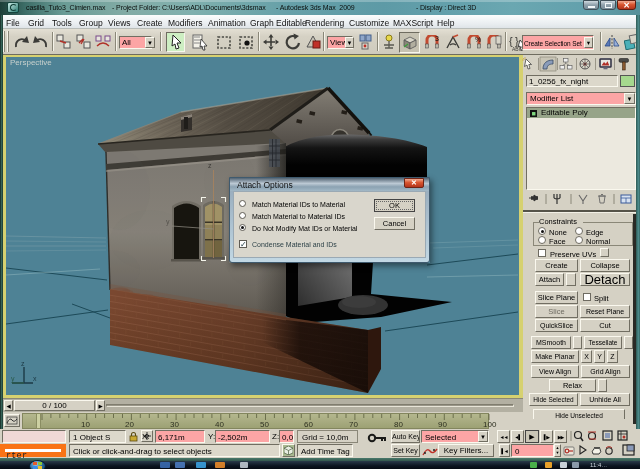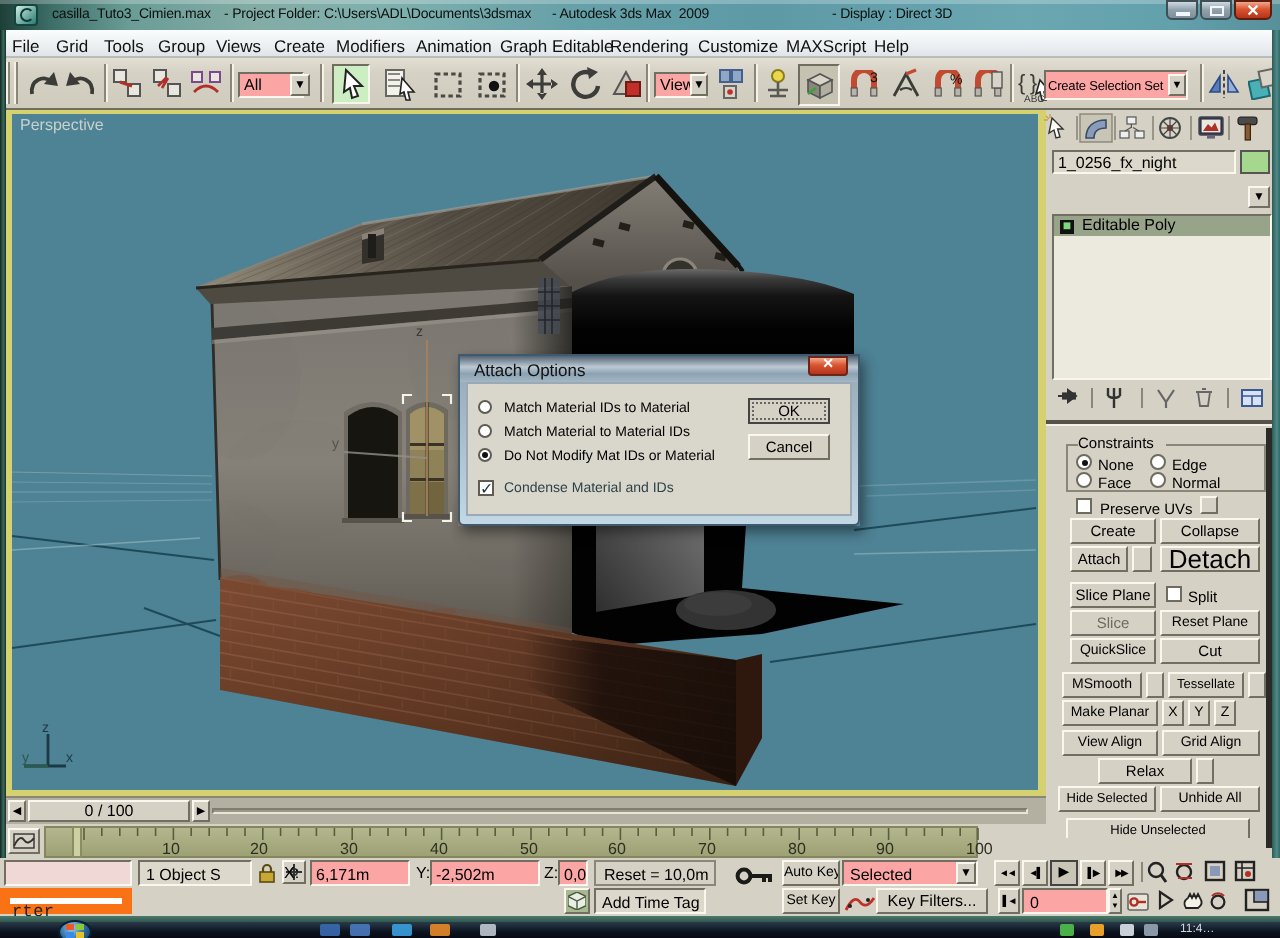--- a/index.html
+++ b/index.html
@@ -460,20 +460,21 @@
       <path d="M66 3 v10 M61 8 h10 M62.5 4.5 l7 7 M69.5 4.5 l-7 7" stroke="#444" stroke-width="0.6"></path>
       <rect x="80.5" y="2.5" width="12" height="9" rx="1" fill="#334" stroke="#445" stroke-width="0.7"></rect>
       <rect x="81.8" y="3.8" width="9.4" height="6.4" fill="#e8e8e2"></rect>
       <path d="M82.5 9.5 l2.5-3.5 1.8 1.8 1.7-2.6 1.8 4.3 Z" fill="#b03028"></path>
       <rect x="84.5" y="11.5" width="4" height="1.8" fill="#667"></rect>
       <rect x="100" y="2.5" width="9.5" height="3.8" rx="1.4" fill="#4a4a48" stroke="#222" stroke-width="0.6"></rect>
       <rect x="103.6" y="6" width="2.6" height="8" fill="#8a5a30" stroke="#3a2410" stroke-width="0.6"></rect>
     </svg>
 <div style="left:526px;top:75px;width:92px;height:12px;font-size:8px;padding:1px 0 0 2px;background:#dcd8cb;border:1px solid;border-color:#716e62 #faf8ee #faf8ee #716e62;color:#000">1_0256_fx_night</div>
 <div style="left:620px;top:75px;width:15px;height:12px;background:#a5d88e;border:1px solid #555"></div>
+<div class="sunk" style="left:526px;top:92px;width:110px;height:13px;font-size:8px;padding:1px 0 0 3px">Modifier List</div>
 <div class="btn" style="left:624px;top:93px;width:11px;height:11px;font-size:6px;text-align:center;line-height:11px">▼</div>
 <div style="left:526px;top:107px;width:110px;height:83px;background:#ece9df;border:1px solid;border-color:#716e62 #faf8ee #faf8ee #716e62"></div>
 <div style="left:527px;top:108px;width:108px;height:10px;background:#97a489;font-size:8px;color:#000;padding-left:14px;line-height:10px">Editable Poly</div>
 <div style="left:530px;top:109.5px;width:7px;height:7px;background:#111;color:#7fd87f;font-size:7px;line-height:7px;text-align:center">■</div>
 <svg style="position:absolute;left:526px;top:192px" width="110" height="14" viewBox="0 0 110 14">
       <path d="M3 6 h8 M8 3 l4 3 -4 3 Z" stroke="#333" fill="#333"></path>
       <rect x="5" y="4.2" width="7" height="3.6" fill="#333"></rect>
       <line x1="20" y1="2" x2="20" y2="12" stroke="#8a8778"></line>
       <path d="M31 2 v10 M28 2 v4 M34 2 v4 M28 6 q3 2 6 0" stroke="#333" stroke-width="1.2" fill="none"></path>
       <line x1="45" y1="2" x2="45" y2="12" stroke="#8a8778"></line>
@@ -617,21 +618,21 @@
 <svg style="position:absolute;left:143px;top:432px" width="8" height="8" viewBox="0 0 8 8">
       <path d="M4 0 v8 M0 4 h8" stroke="#333" stroke-width="1"></path>
       <circle cx="4" cy="4" r="1.6" fill="none" stroke="#333" stroke-width="0.8"></circle>
     </svg>
 <div class="txt" style="left:142px;top:432px;font-size:8px">X:</div>
 <div class="sunk" style="left:155px;top:430px;width:50px;height:13px;font-size:8px;padding:1.5px 0 0 2px">6,171m</div>
 <div class="txt" style="left:208px;top:432px;font-size:8px">Y:</div>
 <div class="sunk" style="left:215px;top:430px;width:55px;height:13px;font-size:8px;padding:1.5px 0 0 2px">-2,502m</div>
 <div class="txt" style="left:272px;top:432px;font-size:8px">Z:</div>
 <div class="sunk" style="left:279px;top:430px;width:15px;height:13px;font-size:8px;padding:1.5px 0 0 2px">0,0m</div>
-<div style="left:297px;top:430px;width:61px;height:13px;font-size:8px;padding:1.5px 0 0 4px;background:#d5d1c4;border:1px solid #8a8778">Reset = 10,0m</div>
+<div style="left:297px;top:430px;width:61px;height:13px;font-size:8px;padding:1.5px 0 0 4px;background:#d5d1c4;border:1px solid #8a8778">Grid = 10,0m</div>
 <svg style="position:absolute;left:367px;top:432px" width="22" height="12" viewBox="0 0 22 12">
       <circle cx="5" cy="6" r="3.2" fill="none" stroke="#1a1a18" stroke-width="2"></circle>
       <path d="M8 6 h11 M15 6 l0 3 M18 6 l0 3" stroke="#1a1a18" stroke-width="2"></path>
     </svg>
 <div class="btn" style="left:391px;top:430px;width:29px;height:13px;font-size:7px;line-height:12px">Auto Key</div>
 <div class="sunk" style="left:421px;top:430px;width:68px;height:13px;font-size:8px;padding:1.5px 0 0 3px">Selected</div>
 <div class="btn" style="left:478px;top:431px;width:10px;height:11px;font-size:6px;text-align:center;line-height:10px">▼</div>
 <div class="btn" style="left:497px;top:430px;width:13px;height:13px;font-size:5px;line-height:12px;letter-spacing:-1px">◄◄</div>
 <div class="btn" style="left:511px;top:430px;width:13px;height:13px;font-size:5px;line-height:12px;letter-spacing:-1px">◄▌</div>
 <div style="left:525px;top:430px;width:14px;height:13px;font-size:7px;line-height:12px;background:#c9c5b6;border:1px solid #444;text-align:center">▶</div>
@@ -643,20 +644,21 @@
       <line x1="10.5" y1="8.5" x2="13" y2="12" stroke="#222" stroke-width="1.5"></line>
       <circle cx="22" cy="7" r="3.5" fill="none" stroke="#222" stroke-width="1.2"></circle>
       <path d="M18 3 l8 0 M19 10 l7 0" stroke="#b03028" stroke-width="1"></path>
       <rect x="33" y="2" width="9" height="9" fill="none" stroke="#222" stroke-width="1.2"></rect>
       <rect x="35" y="4" width="5" height="5" fill="#8a99b8"></rect>
       <rect x="48" y="2" width="9" height="9" fill="none" stroke="#222" stroke-width="1.2"></rect>
       <path d="M48 5 h9 M51 2 v9" stroke="#222" stroke-width="0.8"></path>
       <circle cx="54" cy="8" r="1.5" fill="#b03028"></circle>
     </svg>
 <div style="left:0px;top:444px;width:66px;height:13px;background:#fff;border:5px solid #f97316;font-family:'Liberation Mono',monospace;font-size:8.5px;padding:1.5px 0 0 1px;color:#222;letter-spacing:0.2px">rter contex</div>
+<div style="left:69px;top:444px;width:211px;height:13px;font-size:8px;padding:1.5px 0 0 3px;background:#dcd8cb;border:1px solid;border-color:#716e62 #faf8ee #faf8ee #716e62">Click or click-and-drag to select objects</div>
 <div style="left:282px;top:444px;width:13px;height:13px;background:#a8b890;border:1px solid;border-color:#faf8ee #716e62 #716e62 #faf8ee"></div>
 <svg style="position:absolute;left:284px;top:446px" width="9" height="9" viewBox="0 0 9 9">
       <path d="M4.5 0 L9 2.2 L9 6.8 L4.5 9 L0 6.8 L0 2.2 Z" fill="#e8eee2" stroke="#4a5a40" stroke-width="0.7"></path>
       <path d="M0 2.2 L4.5 4.5 L9 2.2 M4.5 4.5 V9" stroke="#4a5a40" stroke-width="0.7" fill="none"></path>
     </svg>
 <div style="left:297px;top:444px;width:56px;height:13px;font-size:8px;padding:1.5px 0 0 3px;background:#dcd8cb;border:1px solid;border-color:#716e62 #faf8ee #faf8ee #716e62">Add Time Tag</div>
 <div class="btn" style="left:391px;top:444px;width:29px;height:13px;font-size:7px;line-height:12px">Set Key</div>
 <svg style="position:absolute;left:422px;top:445px" width="16" height="12" viewBox="0 0 16 12">
       <path d="M1 10 Q5 2 8 6 T15 4" fill="none" stroke="#c03028" stroke-width="1.4"></path>
       <circle cx="3" cy="8" r="1" fill="#222"></circle>

